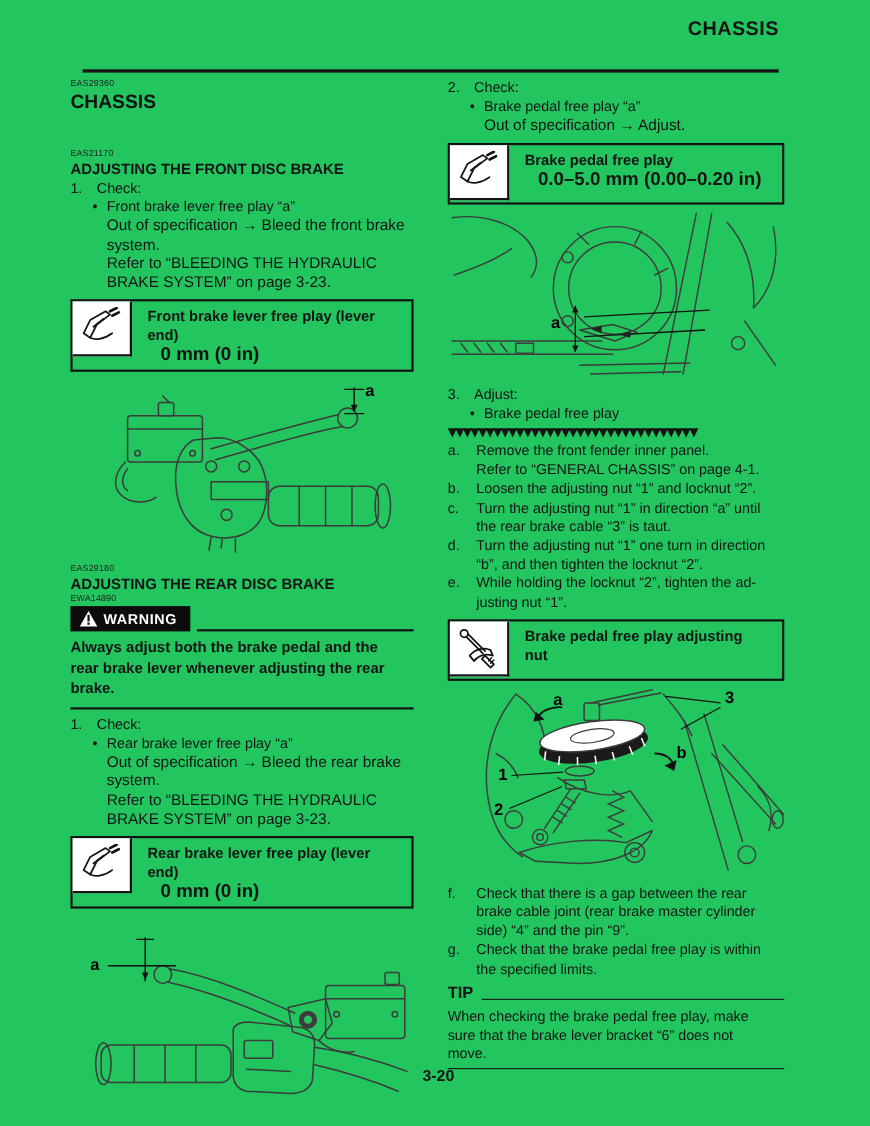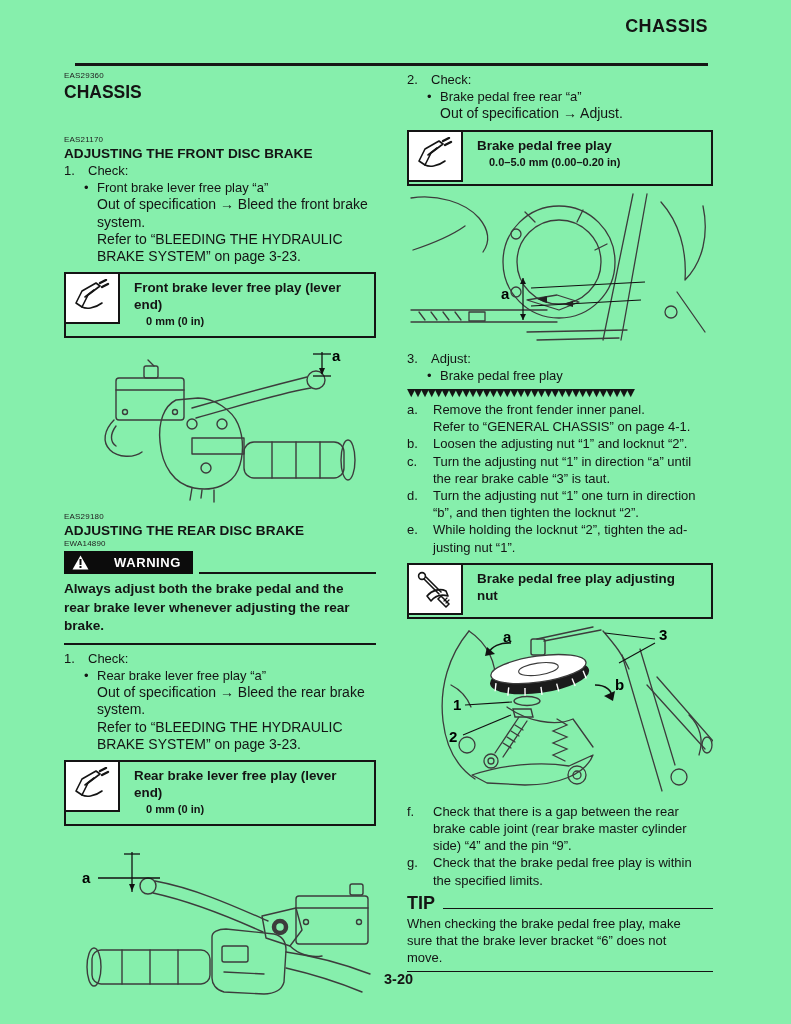--- a/index.html
+++ b/index.html
@@ -1,18 +1,18 @@
 <!DOCTYPE html>
 <html><head>
 <meta charset="utf-8">
 <style>
   html,body { margin:0; padding:0; background:#e8e8e8; }
   .page {
     position:relative; width:791px; height:1024px; margin:0 auto;
-    background:#86efac; color:#141414;
+    background:#22c55e; color:#141414;
     font-family:"Liberation Sans","DejaVu Sans",sans-serif;
     overflow:hidden;
   }
   
   .header-title {
     position:absolute; top:16px; left:75px; width:633px;
     text-align:right; font-weight:bold; font-size:18px; letter-spacing:.4px;
   }
   .header-rule { position:absolute; top:63px; left:75px; width:633px; height:2.6px; background:#161616; }
 
@@ -37,42 +37,42 @@
 
   
   .spec { position:relative; border:2.4px solid #141414; margin:7px 0 6px; min-height:52px; }
   .spec .iconbox {
     position:absolute; top:0; left:0; width:52px; height:48px;
     border-right:2.2px solid #141414; border-bottom:2.2px solid #141414;
     display:flex; align-items:center; justify-content:center; background:#fff;
   }
   .spec .sbody { margin:5px 6px 6px 68px; font-weight:bold; }
   .spec .stitle { font-size:13.4px; line-height:17px; white-space:pre; }
-  .spec .sval   { font-size:11px; line-height:17px; margin-left:12px; white-space:pre; }
+  .spec .sval   { font-size:17px; line-height:17px; margin-left:12px; white-space:pre; }
 
   
   .warn-row { display:flex; align-items:flex-end; margin:2px 0 6px; }
   .warn-badge {
-    display:flex; align-items:center; gap:25px; background:#0c0c0c; color:#fff;
+    display:flex; align-items:center; gap:5px; background:#0c0c0c; color:#fff;
     font-weight:bold; font-size:13px; letter-spacing:.6px;
     padding:2px 12px 2px 8px; height:19px;
   }
   .warn-line { flex:1; border-bottom:2px solid #141414; margin-left:6px; }
   .warn-text { font-weight:bold; font-size:13.6px; line-height:18.5px; white-space:pre; }
   .rule { height:2px; background:#141414; margin:7px 0 5px; }
 
   
   .tri-divider {
     font-family:"DejaVu Sans",sans-serif; font-size:11px; letter-spacing:-1.6px;
     line-height:14px; white-space:nowrap; overflow:hidden; margin:2px 0 1px;
   }
 
   
   .tip-row { display:flex; align-items:flex-end; margin-top:6px; }
-  .tip-label { font-weight:bold; font-size:18px; line-height:16px; }
+  .tip-label { font-weight:bold; font-size:15px; line-height:16px; }
   .tip-line { flex:1; border-bottom:1.4px solid #141414; margin-left:8px; margin-bottom:2px; }
   .tip-text { font-size:13px; line-height:17.2px; margin-top:4px; white-space:pre; }
   .tip-close { border-bottom:1.4px solid #141414; margin-top:5px; }
 
   
   .fig { position:relative; }
   .fig svg { display:block; }
   .fig-label { position:absolute; font-weight:bold; font-size:15px; line-height:15px; color:#000; }
 
   
@@ -250,21 +250,21 @@
   </div>
 
   <div class="col col-right">
 
     <div class="step">
       <span class="num">2.</span>
       <span>Check:</span>
     </div>
     <div class="bullet-row">
       <span class="b">•</span>
-      <span>Brake pedal free rear “a”</span>
+      <span>Brake pedal free play “a”</span>
     </div>
     <div class="hang">Out of specification → Adjust.</div>
 
     <div class="spec">
       <div class="iconbox">
         <svg width="40" height="38" viewBox="0 0 40 38" fill="none" stroke="#141414" stroke-width="1.6" stroke-linecap="round" stroke-linejoin="round">
           <path d="M4 24 L10 12 L24 4 L28 7 L16 16 L10 28 Z"></path>
           <path d="M13 18 L22 11"></path>
           <path d="M10 28 C14 30 22 30 30 24"></path>
           <path d="M28 4 L34 1 M30 8 L36 5" stroke-width="2.4"></path>

